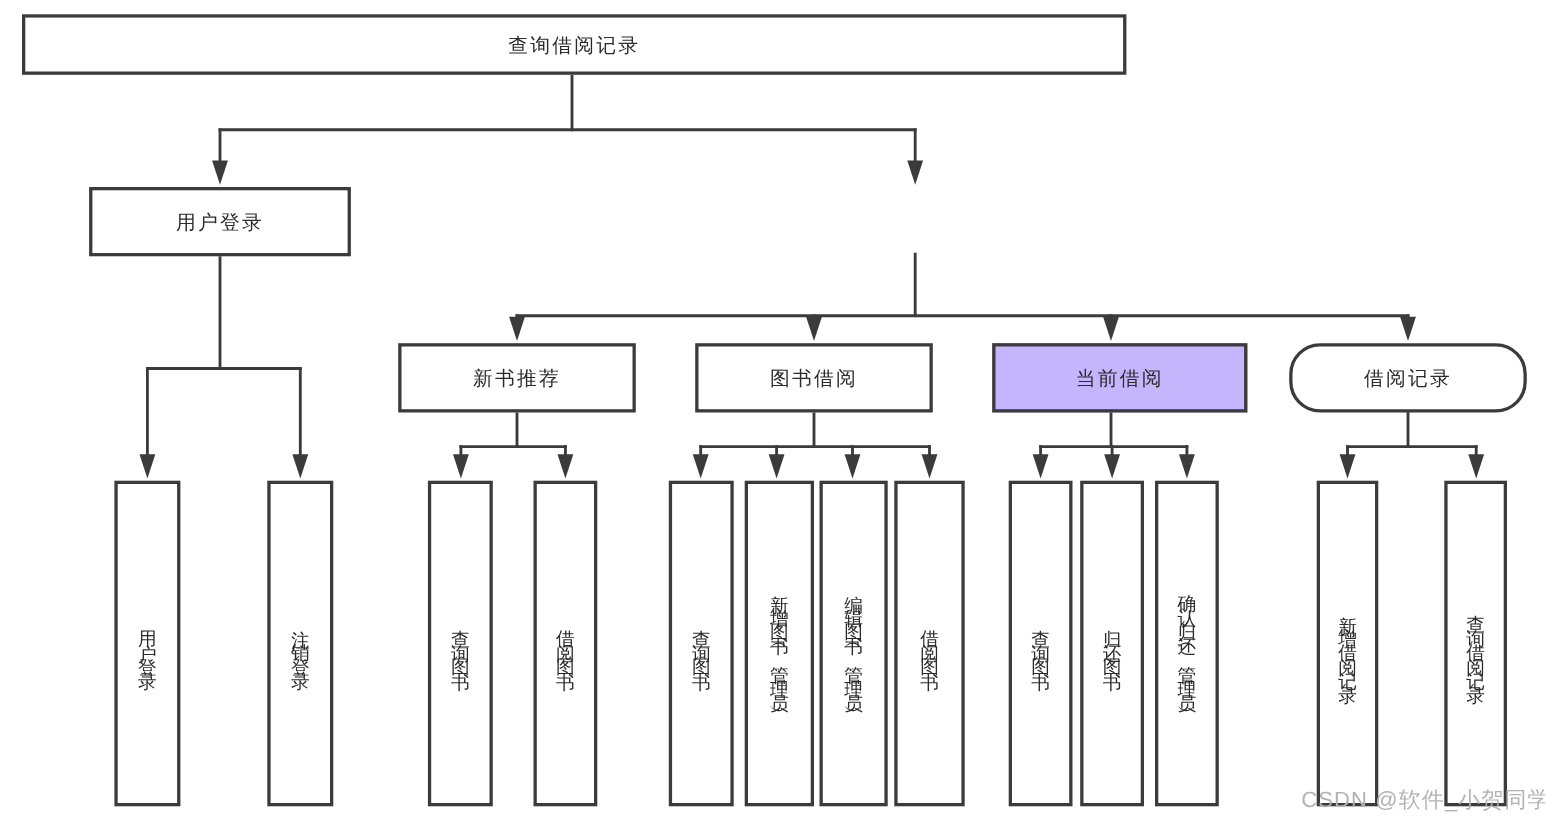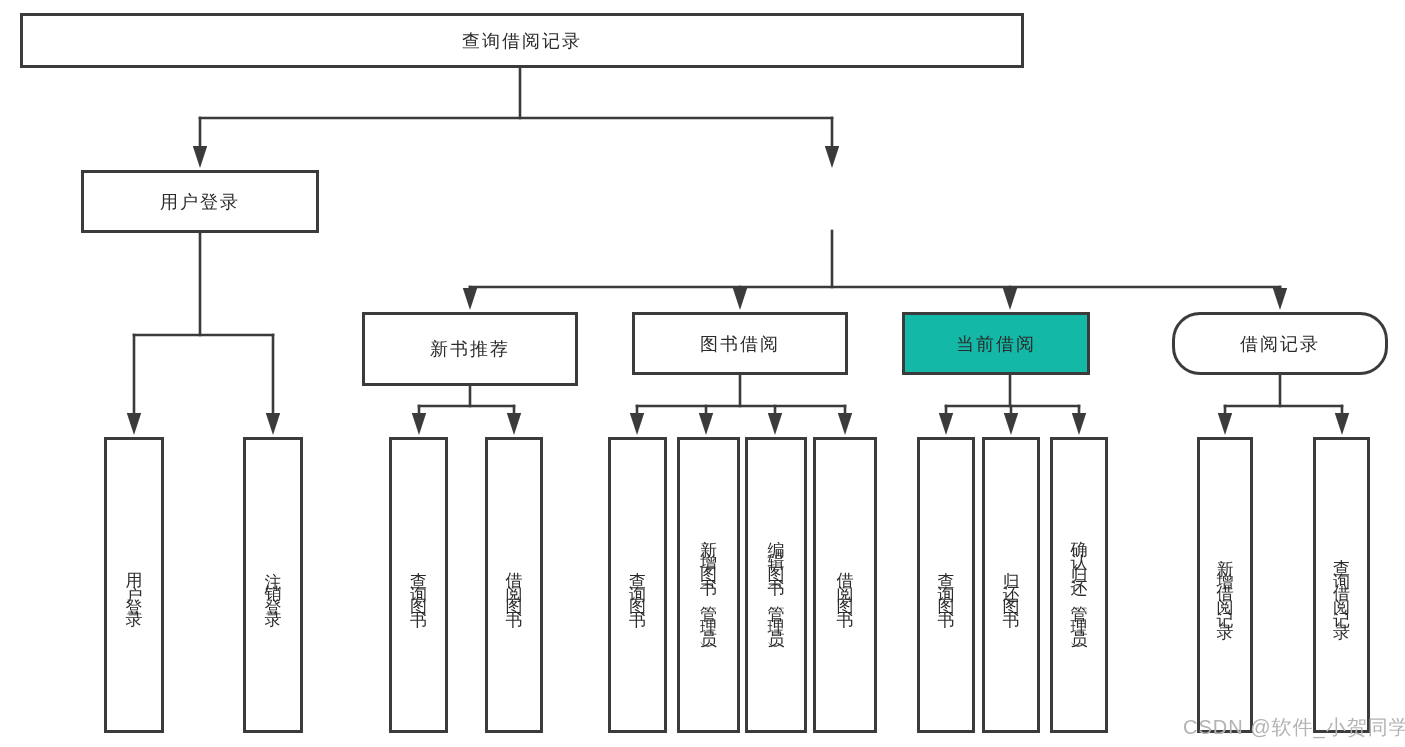--- a/index.html
+++ b/index.html
@@ -124,27 +124,27 @@
         <polygon points="1334.8,413 1349.2,413 1342,435" fill="#3b3b3b"></polygon>
       </g>
     </svg>
   <div id="watermark" style="color: rgb(179, 179, 179);">CSDN @软件_小贺同学</div>
 <div class="node" style="left: 20px; top: 13px; width: 1004px; height: 55px; border-color: rgb(59, 59, 59); color: rgb(43, 43, 43); background: rgb(255, 255, 255);">
       <span>查询借阅记录</span>
     </div>
     <div class="node" style="left: 81px; top: 170px; width: 238px; height: 63px; border-color: rgb(59, 59, 59); color: rgb(43, 43, 43); background: rgb(255, 255, 255);">
       <span>用户登录</span>
     </div>
-    <div class="node" style="left: 362px; top: 312px; width: 216px; height: 74px; border-color: rgb(59, 59, 59); color: rgb(43, 43, 43); background: rgb(255, 255, 255);">
+    <div class="node" style="left: 362px; top: 312px; width: 216px; height: 63px; border-color: rgb(59, 59, 59); color: rgb(43, 43, 43); background: rgb(255, 255, 255);">
       <span>新书推荐</span>
     </div>
     <div class="node" style="left: 632px; top: 312px; width: 216px; height: 63px; border-color: rgb(59, 59, 59); color: rgb(43, 43, 43); background: rgb(255, 255, 255);">
       <span>图书借阅</span>
     </div>
-    <div class="node" style="left: 902px; top: 312px; width: 188px; height: 63px; border-color: rgb(59, 59, 59); color: rgb(43, 43, 43); background: #14b8a6;">
+    <div class="node" style="left: 902px; top: 312px; width: 232px; height: 63px; border-color: rgb(59, 59, 59); color: rgb(43, 43, 43); background: #c4b5fd;">
       <span>当前借阅</span>
     </div>
     <div class="node" style="left: 1172px; top: 312px; width: 216px; height: 63px; border-color: rgb(59, 59, 59); color: rgb(43, 43, 43); background: rgb(255, 255, 255); border-radius: 28px;">
       <span>借阅记录</span>
     </div>
     <div class="node vertical" style="left: 104px; top: 437px; width: 60px; height: 296px; border-color: rgb(59, 59, 59); color: rgb(43, 43, 43); background: rgb(255, 255, 255);">
       <span>用户登录</span>
     </div>
     <div class="node vertical" style="left: 243px; top: 437px; width: 60px; height: 296px; border-color: rgb(59, 59, 59); color: rgb(43, 43, 43); background: rgb(255, 255, 255);">
       <span>注销登录</span>

